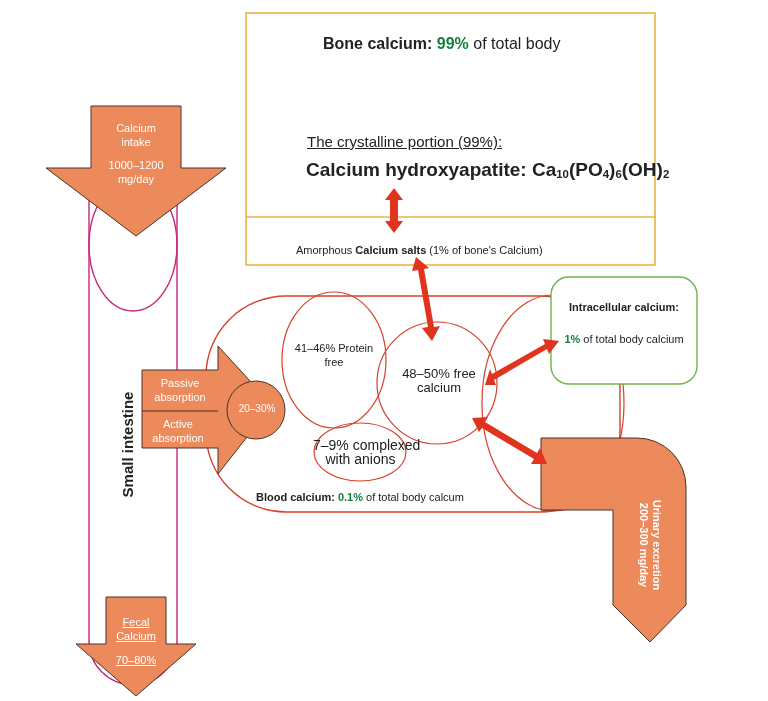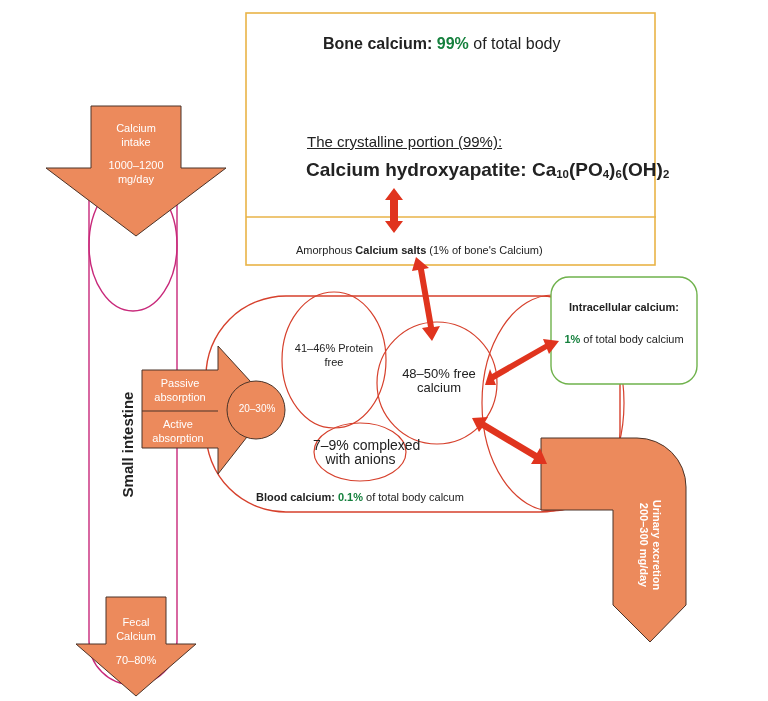--- a/index.html
+++ b/index.html
@@ -116,18 +116,18 @@
 <div class="t center" style="left:551px; top:333px; width:146px; font-size:11px;">
   <span class="red">1%</span>
   <span>of total body calcium</span>
 </div>
 
 <div class="t white bold center" style="left:590px; top:532px; width:120px; font-size:11px; line-height:13px; transform: rotate(90deg); transform-origin: center;">
   <div>Urinary excretion</div>
   <div>200–300 mg/day</div>
 </div>
 
-<div class="t white center" style="left:96px; top:615px; width:80px; font-size:11px; line-height:14px;">
+<div class="t white center" style="left:96px; top:615px; width:80px; font-size:11px; line-height:14px;text-decoration:underline;">
   <div>Fecal</div>
   <div>Calcium</div>
   <div style="height:10px;"></div>
   <div>70–80%</div>
 </div>
 
 </body></html>

